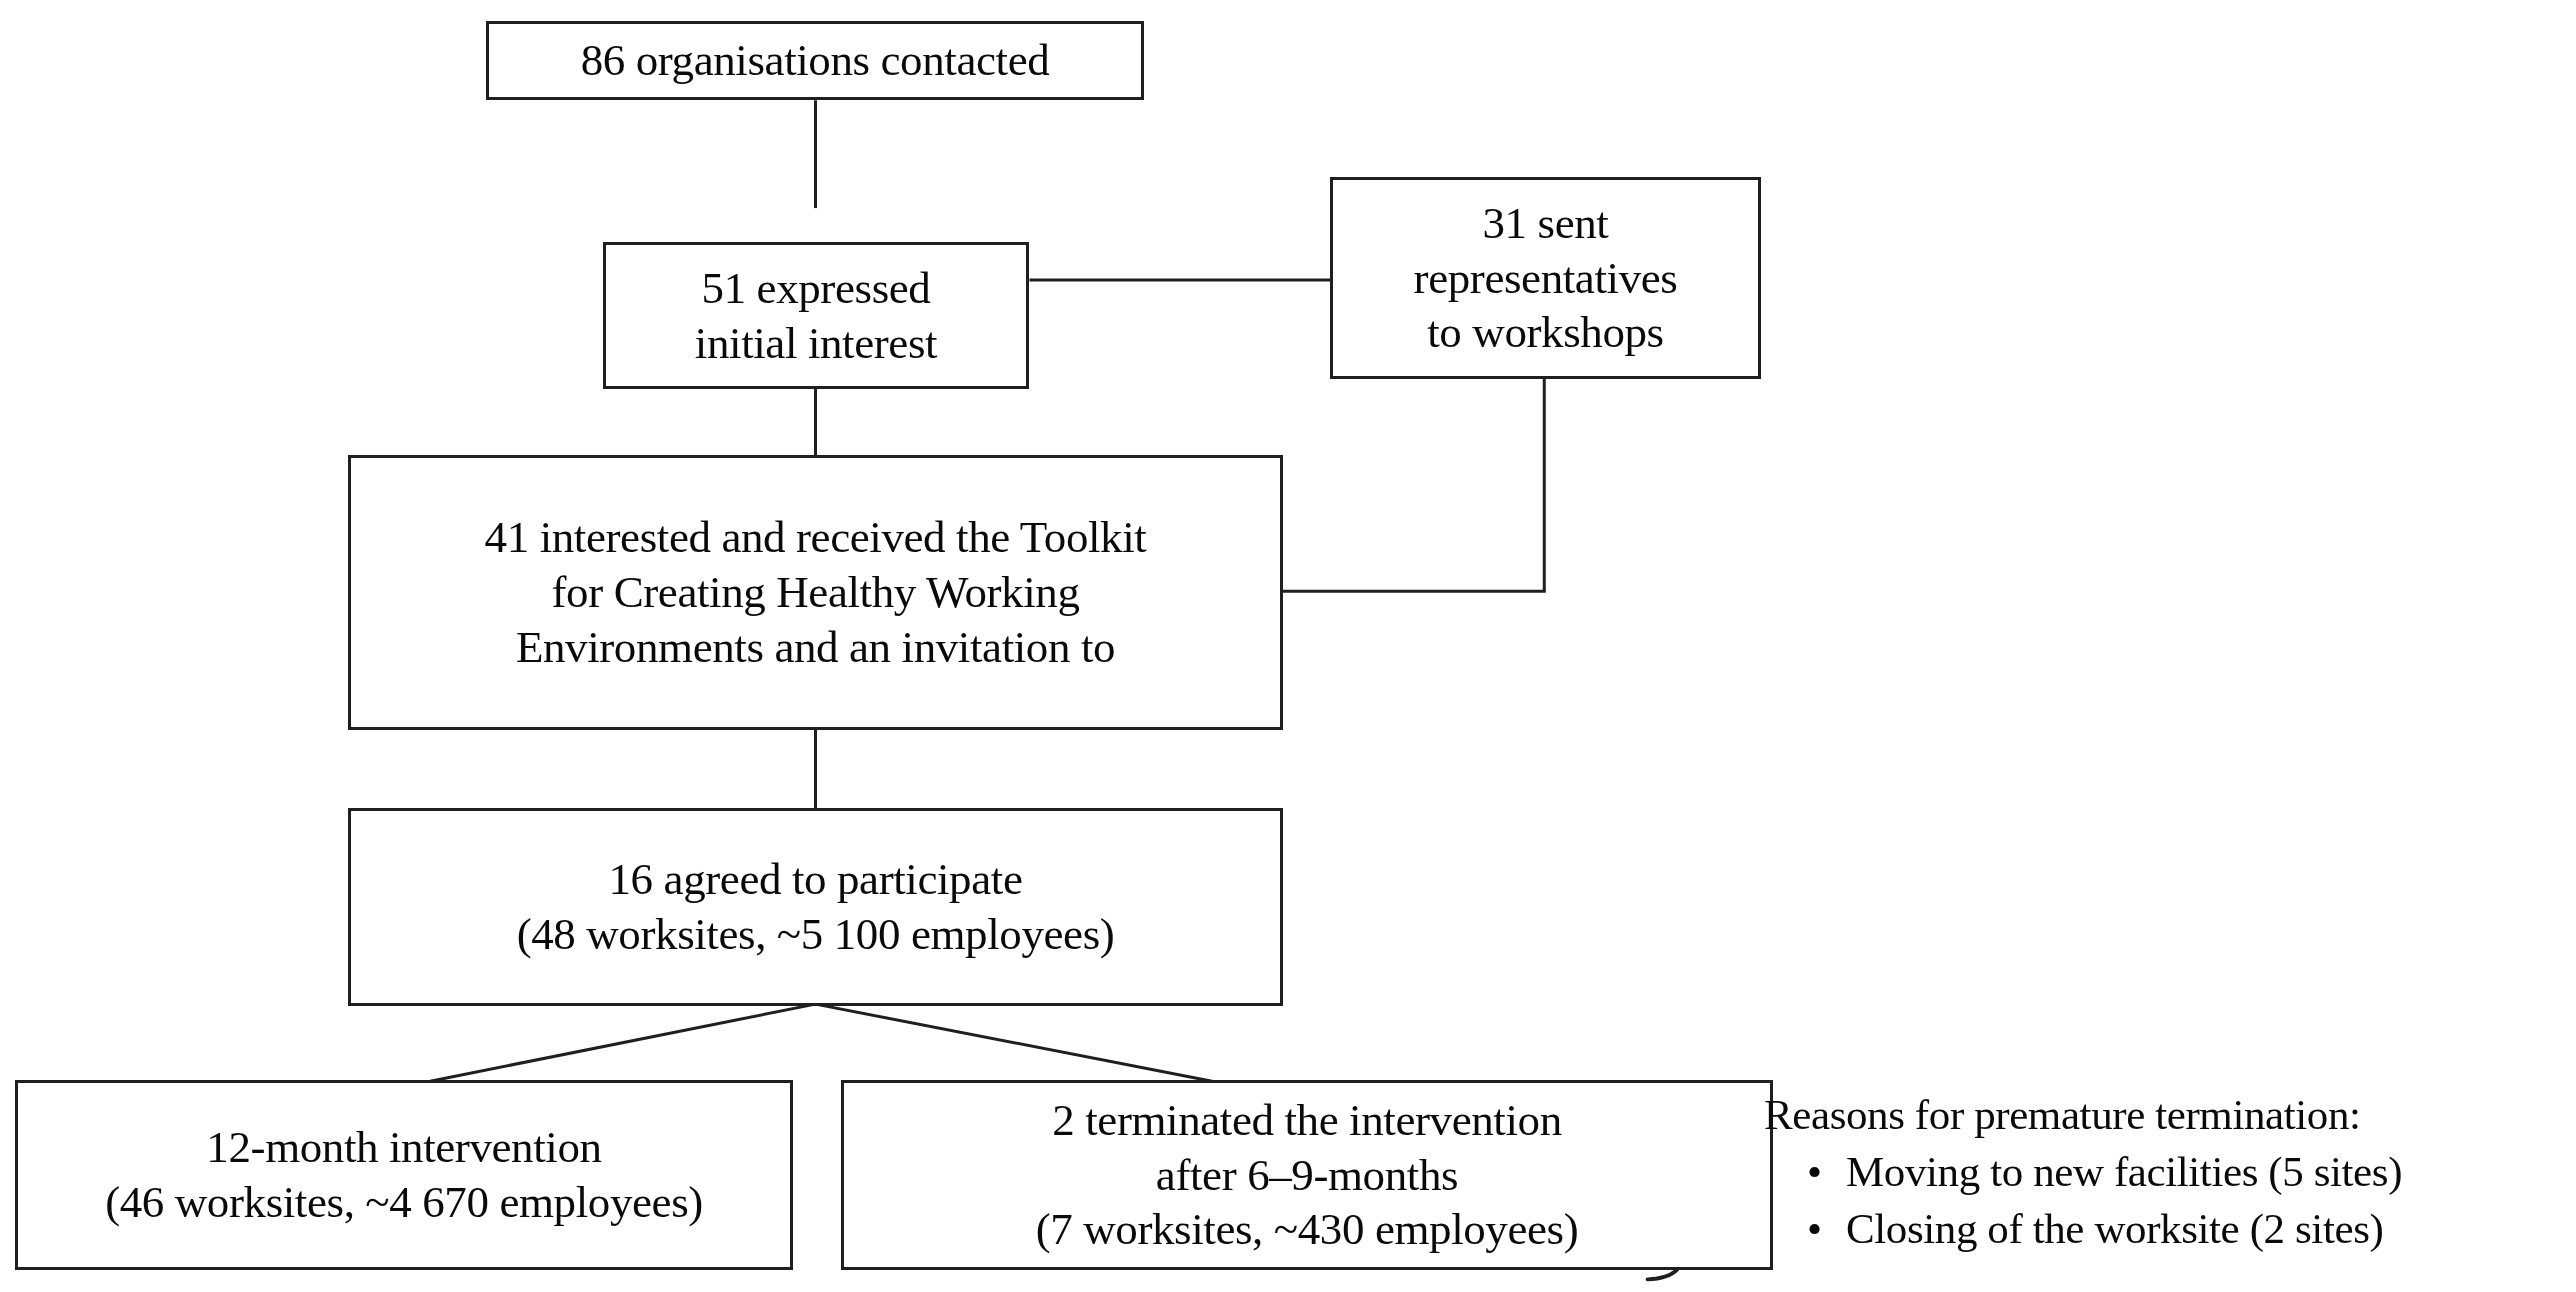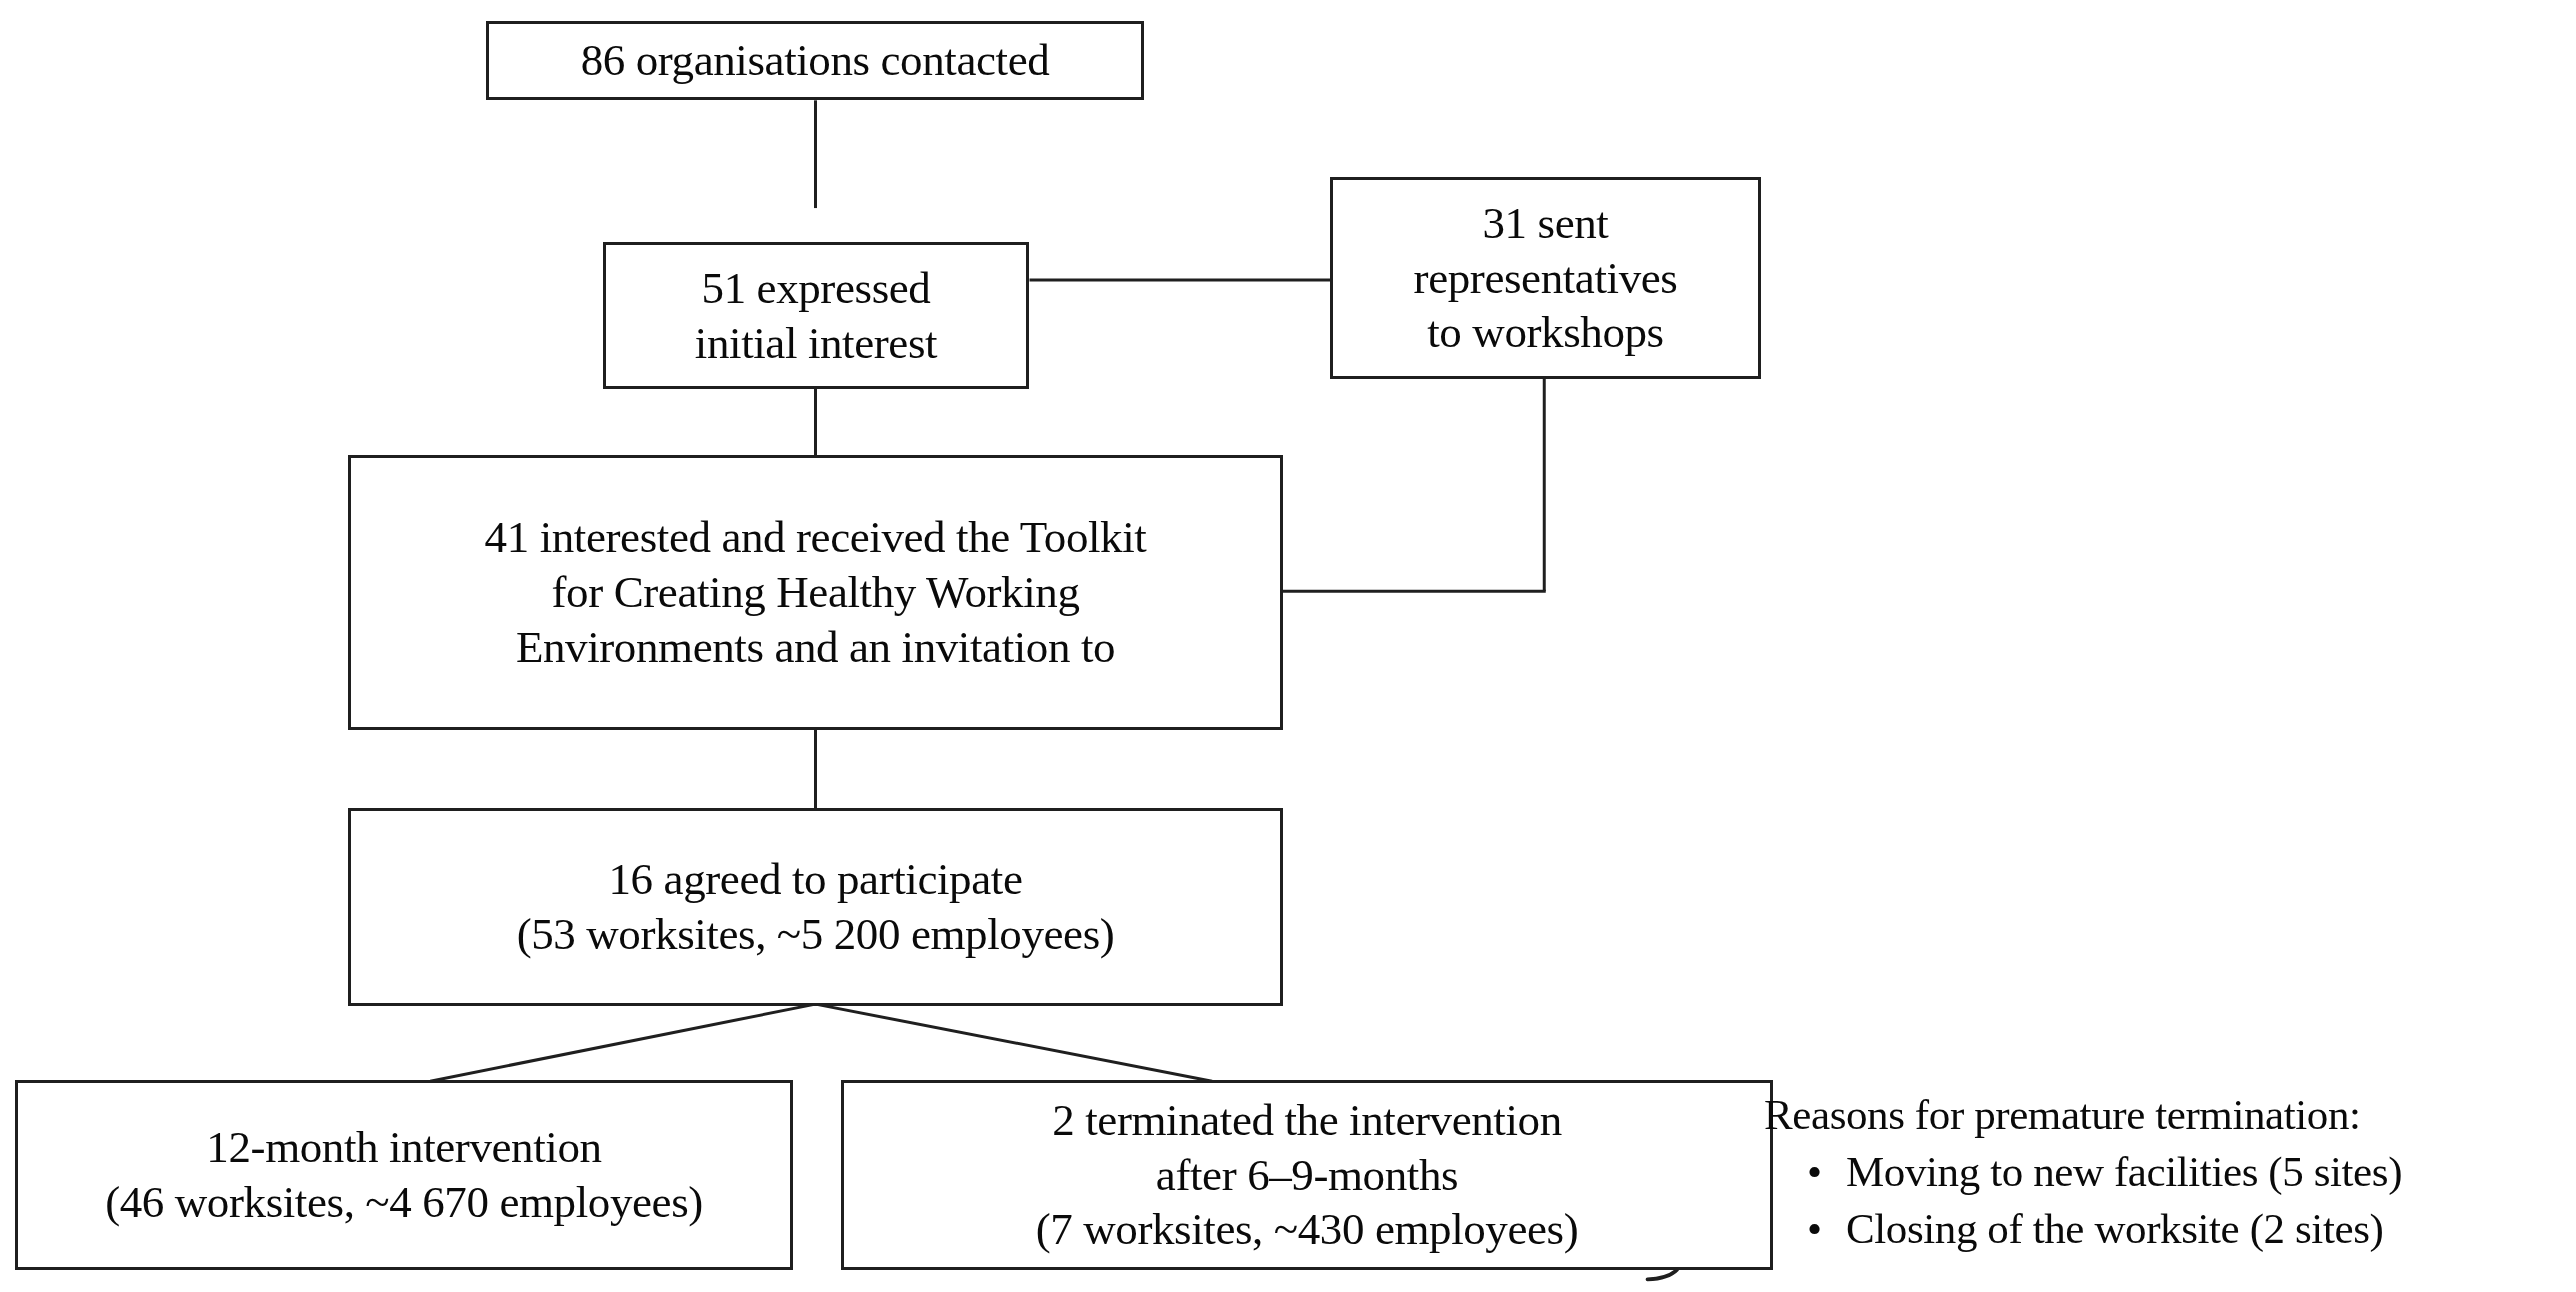--- a/index.html
+++ b/index.html
@@ -81,21 +81,21 @@
   </div>
 
   <div class="fbox" id="box-toolkit">
     <div class="ln">41 interested and received the Toolkit</div>
     <div class="ln">for Creating Healthy Working</div>
     <div class="ln">Environments and an invitation to</div>
   </div>
 
   <div class="fbox" id="box-agreed">
     <div class="ln">16 agreed to participate</div>
-    <div class="ln">(53 worksites, ~5 200 employees)</div>
+    <div class="ln">(48 worksites, ~5 100 employees)</div>
   </div>
 
   <div class="fbox" id="box-completed">
     <div class="ln">12-month intervention</div>
     <div class="ln">(46 worksites, ~4 670 employees)</div>
   </div>
 
   <div class="fbox" id="box-terminated">
     <div class="ln">2 terminated the intervention</div>
     <div class="ln">after 6–9-months</div>

